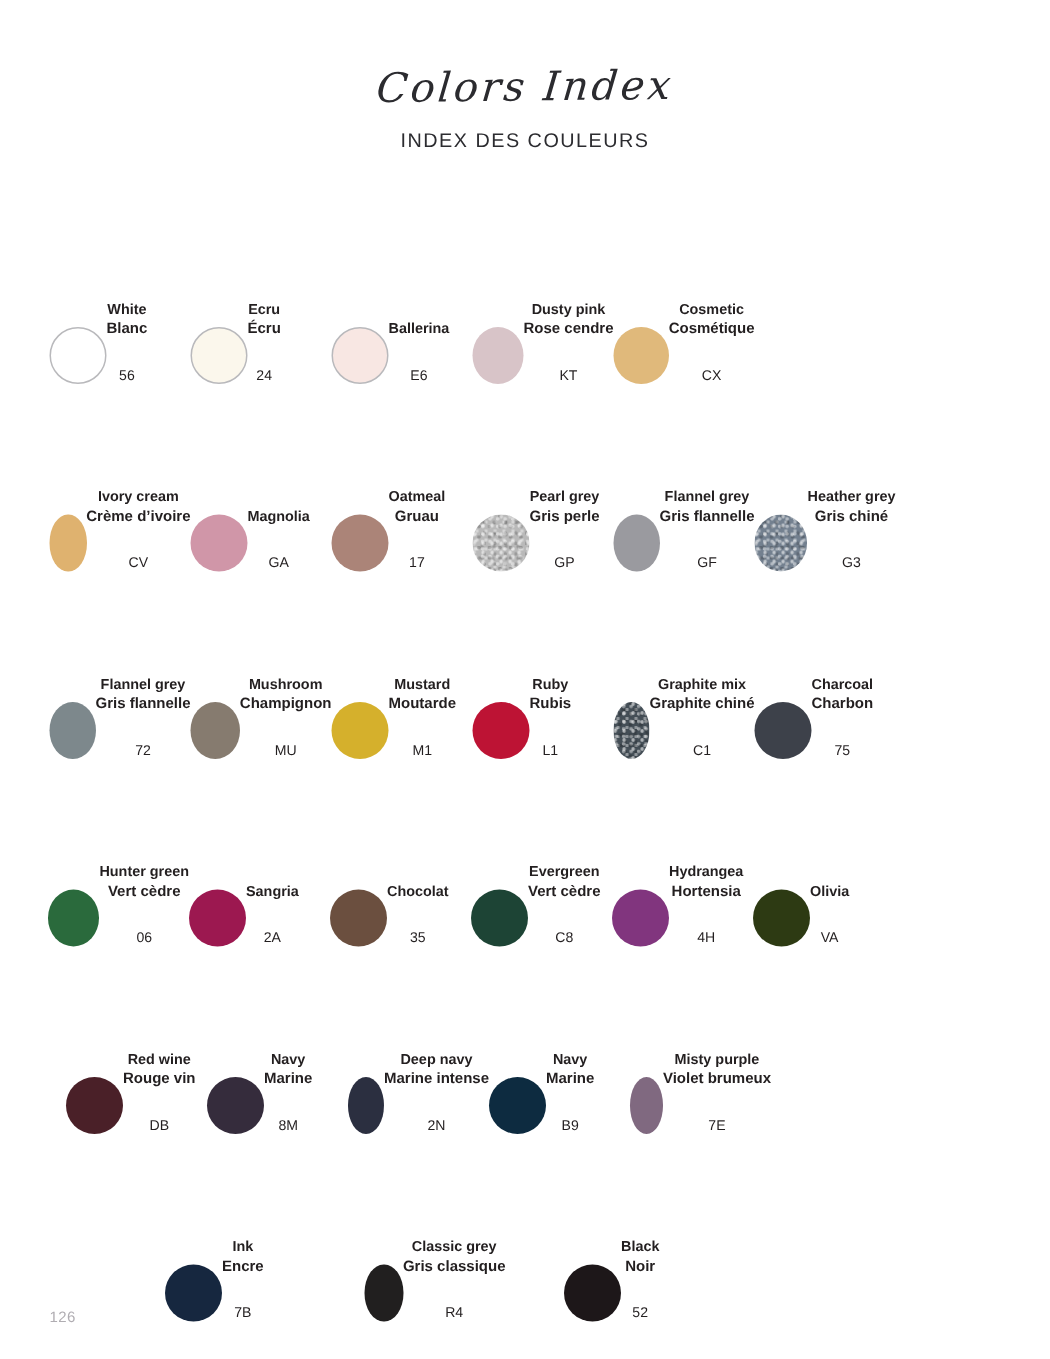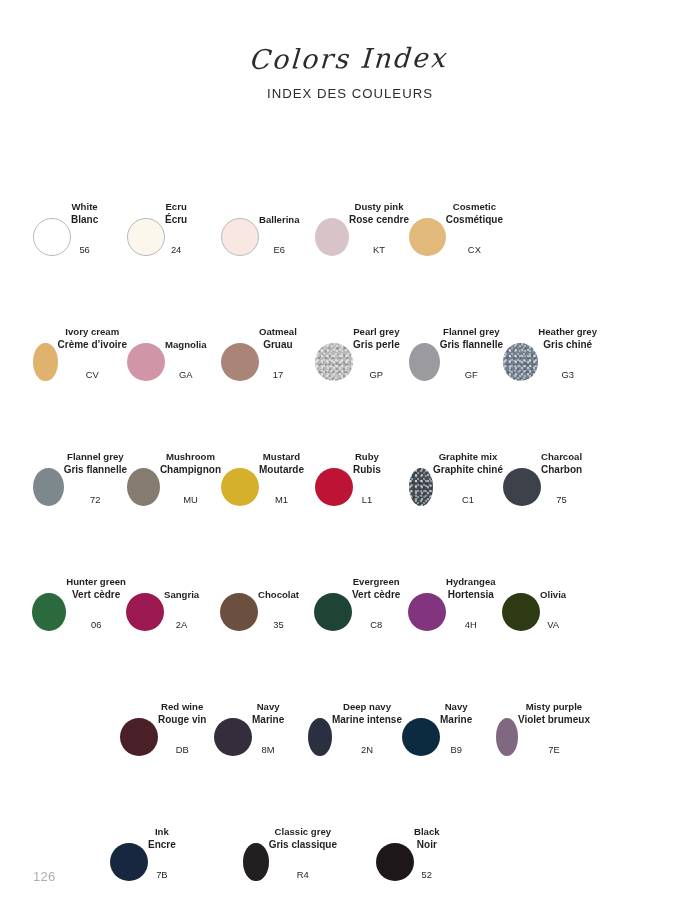--- a/index.html
+++ b/index.html
@@ -109,21 +109,21 @@
     font-weight: 400;
     color: #231f20;
     margin-top: 16px;
   }
 
   
   .page-number {
     position: absolute;
     left: 33px;
     bottom: 22px;
-    font-size: 13px;
+    font-size: 10px;
     color: #b0adb2;
     letter-spacing: .3px;
   }
 </style>
 </head>
 <body>
 
 <div class="header">
   <div class="script-title">Colors Index</div>
   <div class="sub-title">INDEX DES COULEURS</div>
@@ -310,21 +310,21 @@
         </div>
       </div>
       <div class="cell">
         <div class="swatch" style="background-color: rgb(45, 58, 19);"></div>
         <div class="labels">
           <div class="name-en">Olivia</div>
           <div class="code">VA</div>
         </div>
       </div>
     </div>
-    <div class="row r5" style="padding-left: 120px;">
+    <div class="row r5" style="padding-left: 44px;">
       <div class="cell">
         <div class="swatch" style="background-color: rgb(74, 32, 40);"></div>
         <div class="labels">
           <div class="name-en">Red wine</div>
           <div class="name-fr">Rouge vin</div>
           <div class="code">DB</div>
         </div>
       </div>
       <div class="cell">
         <div class="swatch" style="background-color: rgb(53, 44, 60);"></div>

